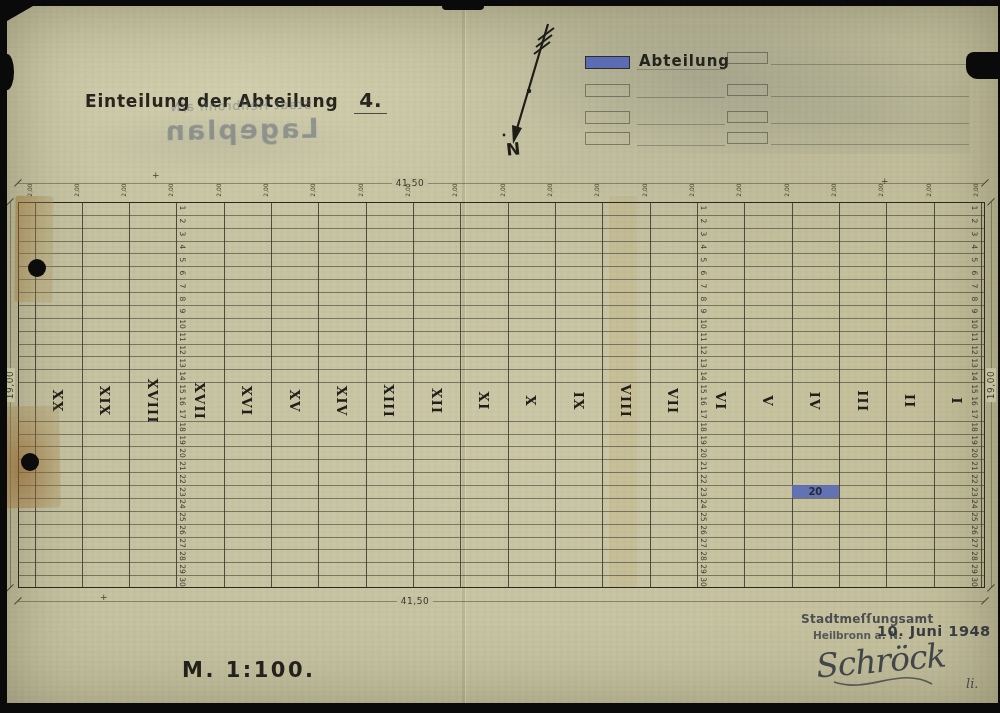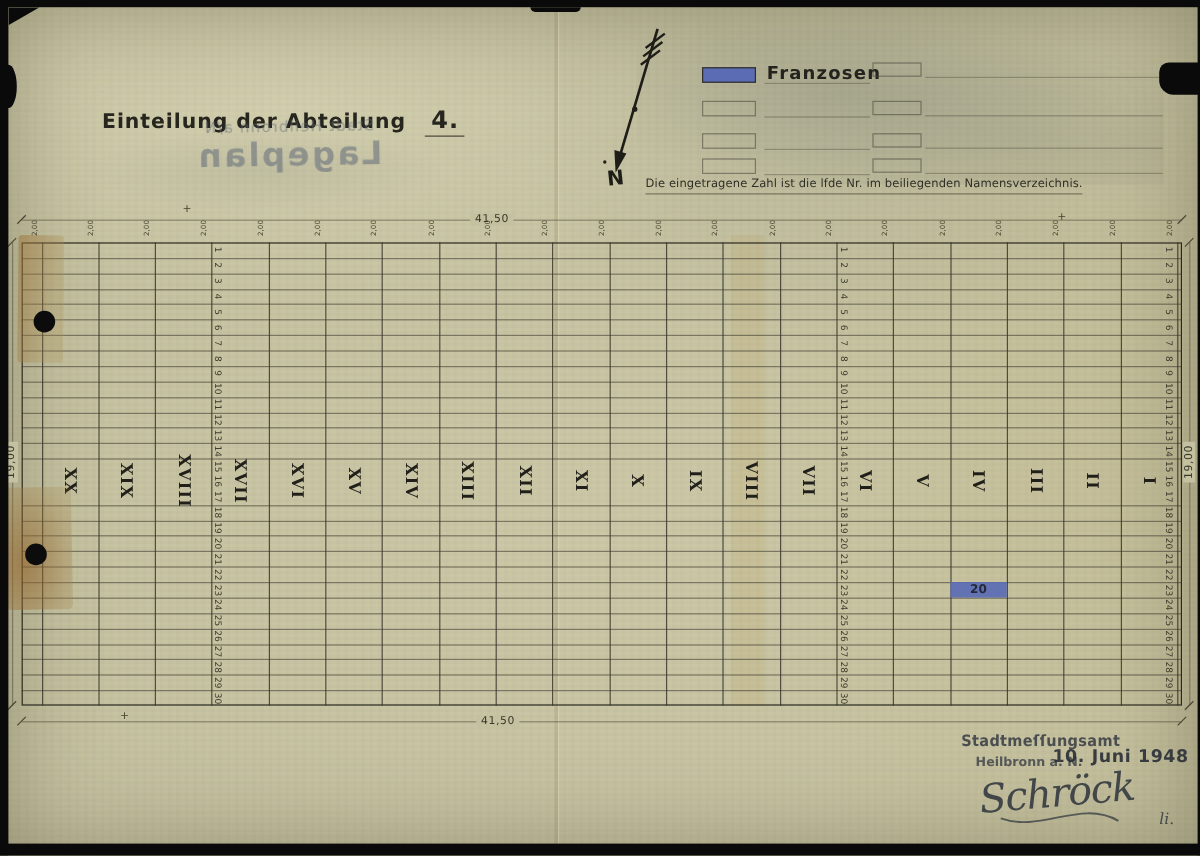--- a/index.html
+++ b/index.html
@@ -105,37 +105,36 @@
     <line x1="44" y1="29" x2="60" y2="17" stroke="#1e1d18" stroke-width="2"></line>
     <line x1="42" y1="36" x2="58" y2="24" stroke="#1e1d18" stroke-width="2"></line>
     <circle cx="37" cy="73" r="2.2" fill="#1e1d18"></circle>
     <circle cx="12" cy="117" r="1.4" fill="#1e1d18"></circle>
   </svg>
   <div class="abs" id="north-label">N</div>
 
   <div id="legend-swatches">
       <div class="abs sw" style="left: 585px; top: 56px; width: 45px; height: 13px; background: rgb(91, 108, 181); border-color: rgb(46, 45, 38);"></div>
       <div class="abs swline" style="left: 637px; top: 69px; width: 88px;"></div>
-      <div class="abs legend-label" style="left: 639px; top: 52px;">Franzosen</div>
+      <div class="abs legend-label" style="left: 639px; top: 52px;">Abteilung</div>
       <div class="abs sw" style="left: 585px; top: 84px; width: 45px; height: 13px;"></div>
       <div class="abs swline" style="left: 637px; top: 97px; width: 88px;"></div>
       <div class="abs sw" style="left: 585px; top: 111px; width: 45px; height: 13px;"></div>
       <div class="abs swline" style="left: 637px; top: 124px; width: 88px;"></div>
       <div class="abs sw" style="left: 585px; top: 132px; width: 45px; height: 13px;"></div>
       <div class="abs swline" style="left: 637px; top: 145px; width: 88px;"></div>
       <div class="abs sw" style="left: 727px; top: 52px; width: 41px; height: 12px;"></div>
       <div class="abs swline" style="left: 771px; top: 64px; width: 198px;"></div>
       <div class="abs sw" style="left: 727px; top: 84px; width: 41px; height: 12px;"></div>
       <div class="abs swline" style="left: 771px; top: 96px; width: 198px;"></div>
       <div class="abs sw" style="left: 727px; top: 111px; width: 41px; height: 12px;"></div>
       <div class="abs swline" style="left: 771px; top: 123px; width: 198px;"></div>
       <div class="abs sw" style="left: 727px; top: 132px; width: 41px; height: 12px;"></div>
       <div class="abs swline" style="left: 771px; top: 144px; width: 198px;"></div>
     </div>
-  <div class="abs" id="note">Die eingetragene Zahl ist die lfde Nr. im beiliegenden Namensverzeichnis.</div>
 
   <div class="abs dim dimh" style="left:18px;top:183px;width:967px"></div>
   <div class="abs dim dimh" style="left:18px;top:601px;width:967px"></div>
   <div class="abs dim dimv" style="left:10px;top:202px;height:386px"></div>
   <div class="abs dim dimv" style="left:991px;top:202px;height:386px"></div>
   <div class="abs slash" style="left:18px;top:183px"></div>
   <div class="abs slash" style="left:985px;top:183px"></div>
   <div class="abs slash" style="left:18px;top:601px"></div>
   <div class="abs slash" style="left:985px;top:601px"></div>
   <div class="abs slash" style="left:10px;top:202px"></div>
@@ -334,20 +333,21 @@
       <div class="abs hlcell" style="left: 791.7px; top: 485.067px; width: 47.325px; height: 12.8667px; background: rgb(91, 108, 181);">
         <div class="hlnum">20</div>
       </div>
     </div>
 
   <div class="abs" id="tape1"></div>
   <div class="abs" id="tape2"></div>
   <div class="abs hole" style="left:28px;top:259px"></div>
   <div class="abs hole" style="left:21px;top:453px"></div>
 
+  <div class="abs" id="scale-label">M. 1:100.</div>
   <div class="abs" id="stamp-office">Stadtmeſſungsamt</div>
   <div class="abs" id="stamp-place">Heilbronn a. N.</div>
   <div class="abs" id="stamp-date">10. Juni 1948</div>
   <div class="abs" id="signature">Schröck</div>
   <svg class="abs" style="left:828px;top:668px" width="120" height="28" viewBox="0 0 120 28">
     <path d="M6,14 C40,26 72,-2 104,16" stroke="rgba(52,58,64,.75)" stroke-width="1.6" fill="none"></path>
   </svg>
   <div class="abs" id="initials">li.</div>
 
   <div class="abs blk" style="left:0;top:0;width:1000px;height:6px"></div>

